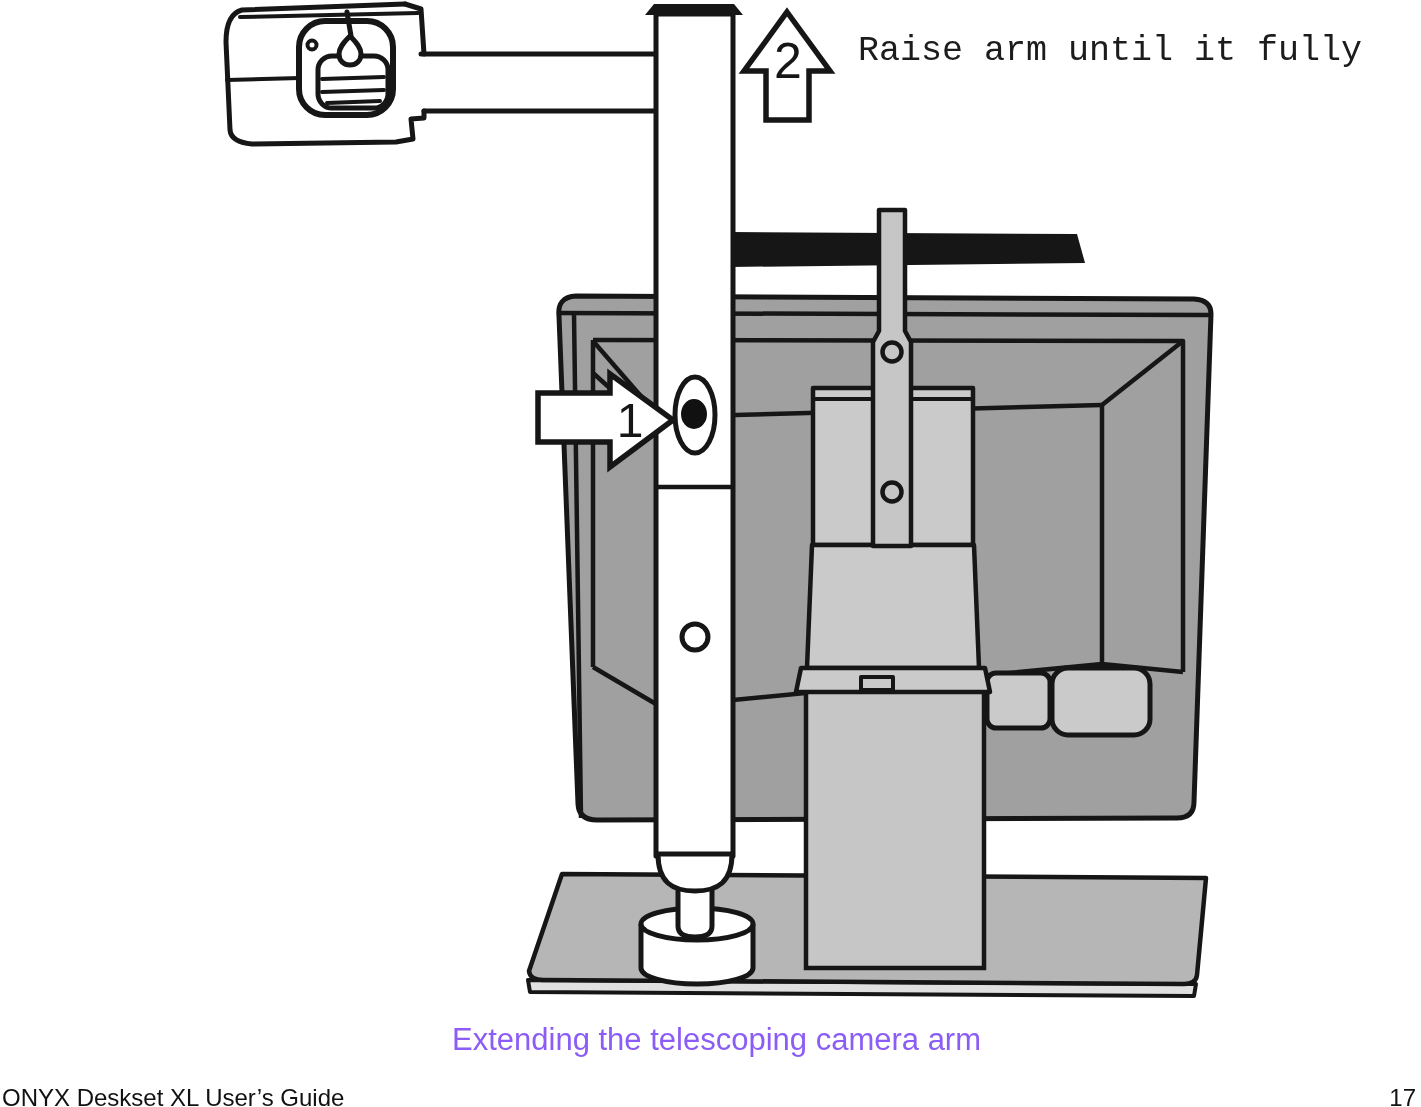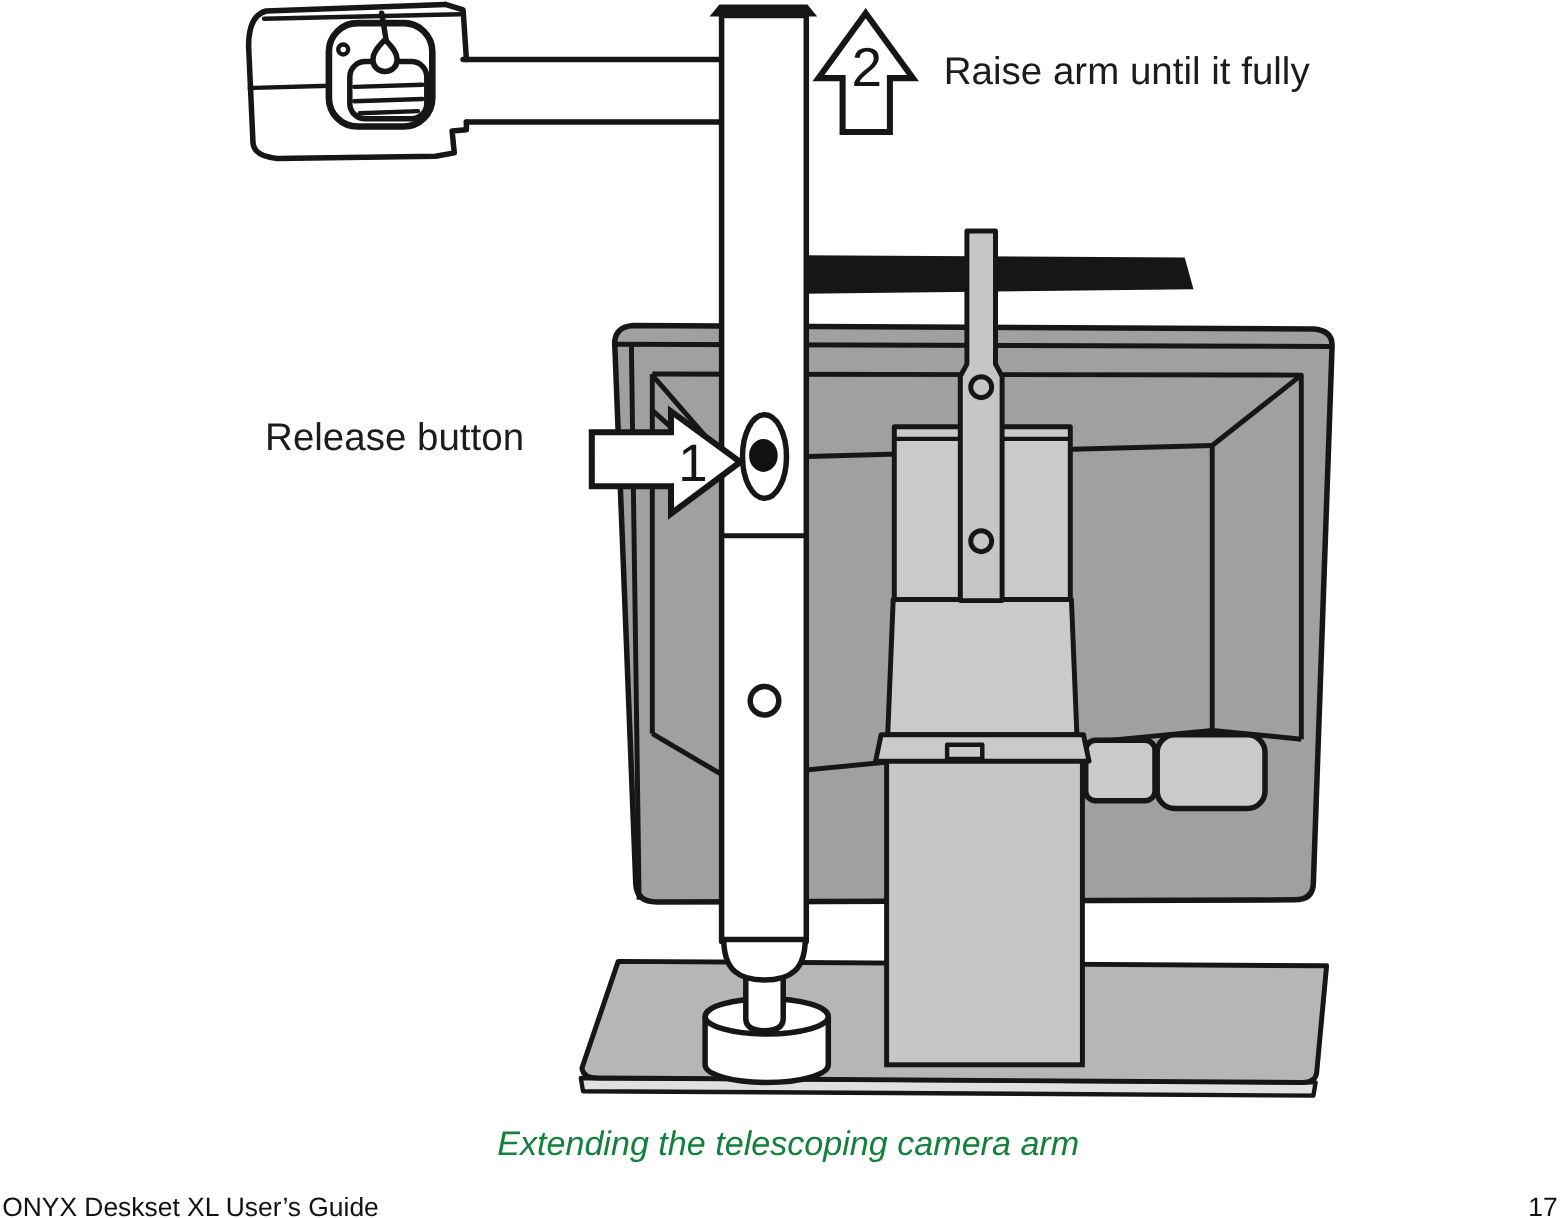--- a/index.html
+++ b/index.html
@@ -17,23 +17,22 @@
     font-size:35px;
     line-height:47px;
     color:#1c1c1c;
     white-space:nowrap;
   }
   .label span{display:block;}
   .caption{
     position:absolute;
     left:452px;top:1022px;
     font-size:31px;
-    font-style:italic;
     white-space:nowrap;
-    color:#15803d;
+    color:#8b5cf6;
     text-align:center;
   }
   .footer-left{
     position:absolute;
     left:2px;top:1084px;
     font-size:24px;
     color:#111;
     white-space:nowrap;
   }
   .footer-right{
@@ -151,26 +150,25 @@
       <circle cx="695" cy="637" r="13" fill="#ffffff" stroke-width="5"></circle>
     </g>
 
     <path d="M 538,393 L 610,393 L 610,374 L 673,420 L 610,467 L 610,442 L 538,442 Z" fill="#ffffff" stroke="#161616" stroke-width="5.5" stroke-linejoin="miter"></path>
     <text class="digit" x="630" y="437" font-size="48" text-anchor="middle">1</text>
 
     <path d="M 787,12 L 830,71 L 809,71 L 809,120 L 766,120 L 766,71 L 744,71 Z" fill="#ffffff" stroke="#161616" stroke-width="5.5" stroke-linejoin="miter"></path>
     <text class="digit" x="788" y="78" font-size="50" text-anchor="middle">2</text>
   </svg>
 
-  <div class="label" style="left:858px;top:41px;">
+  <div class="label" style="left:858px;top:28px;font-family:Liberation Mono, monospace;">
     <span>Raise arm until it fully</span>
   </div>
 
   <div class="label" style="left:241px;top:374px;">
-    <span>Release button</span>
   </div>
 
   <div class="caption">Extending the telescoping camera arm</div>
 
   <div class="footer-left">ONYX Deskset XL User’s Guide</div>
 
   <div class="footer-right">17</div>
 
 </div>
 

